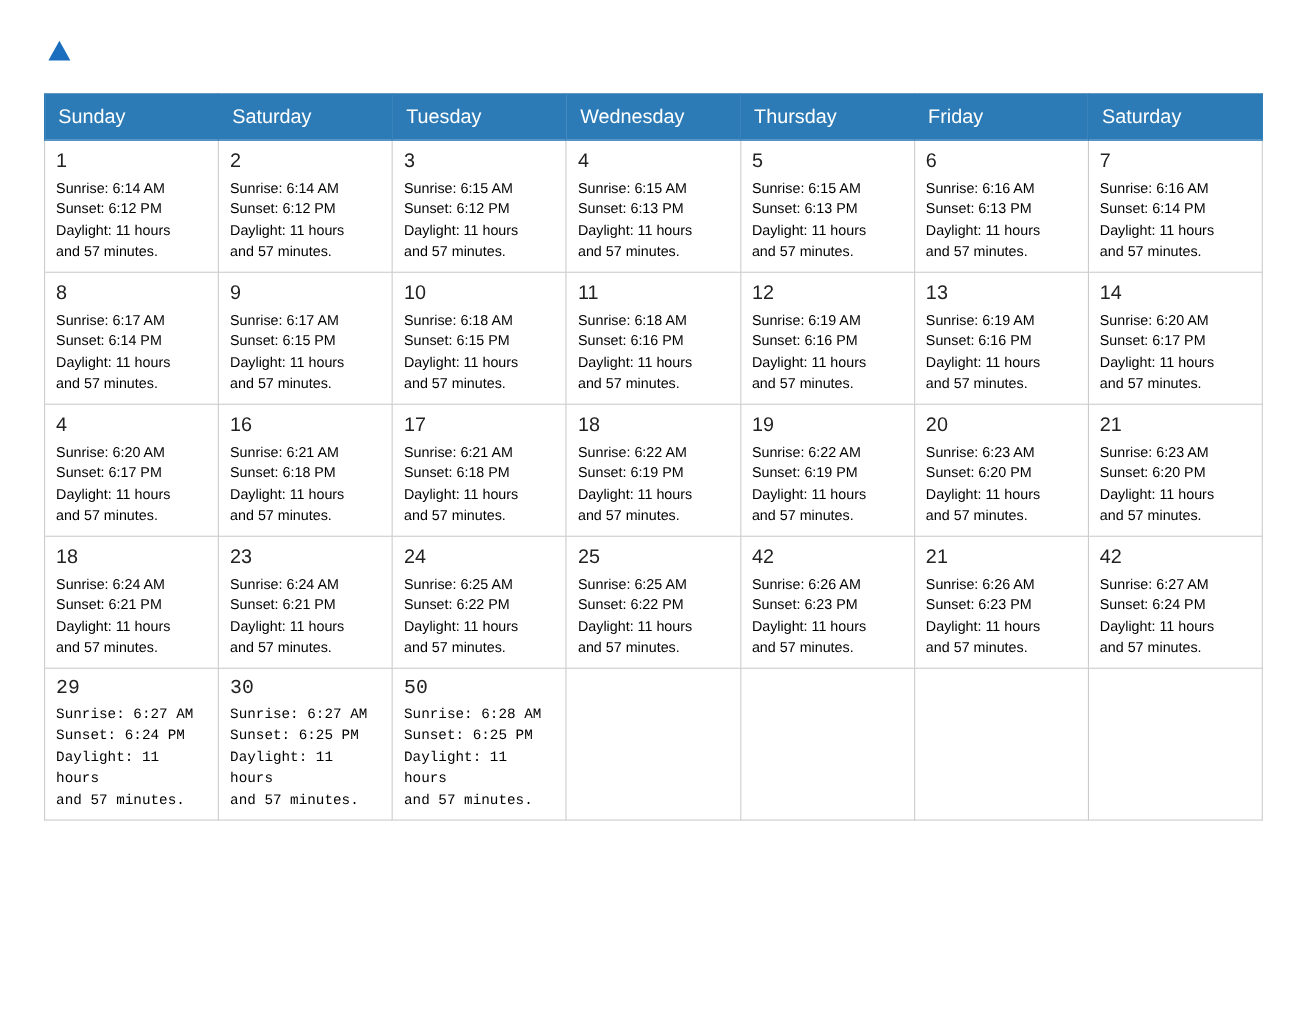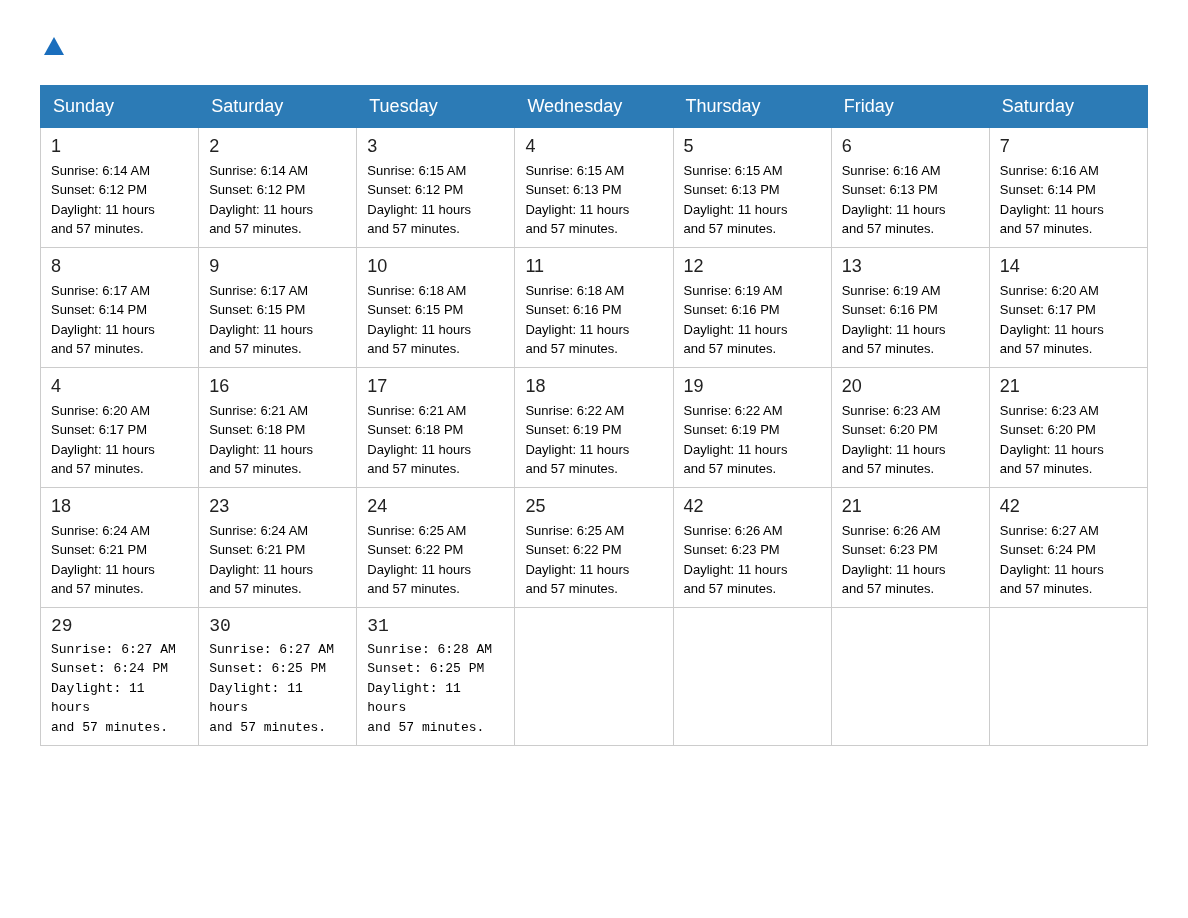--- a/index.html
+++ b/index.html
@@ -238,21 +238,21 @@
       <tr>
         <td>
           <div class="day-number">29</div>
           <div class="day-info">Sunrise: 6:27 AM<br>Sunset: 6:24 PM<br>Daylight: 11 hours<br>and 57 minutes.</div>
         </td>
         <td>
           <div class="day-number">30</div>
           <div class="day-info">Sunrise: 6:27 AM<br>Sunset: 6:25 PM<br>Daylight: 11 hours<br>and 57 minutes.</div>
         </td>
         <td>
-          <div class="day-number">31</div>
+          <div class="day-number">50</div>
           <div class="day-info">Sunrise: 6:28 AM<br>Sunset: 6:25 PM<br>Daylight: 11 hours<br>and 57 minutes.</div>
         </td>
         <td class="empty-cell"></td>
         <td class="empty-cell"></td>
         <td class="empty-cell"></td>
         <td class="empty-cell"></td>
       </tr>
     </tbody>
 </table>
 

